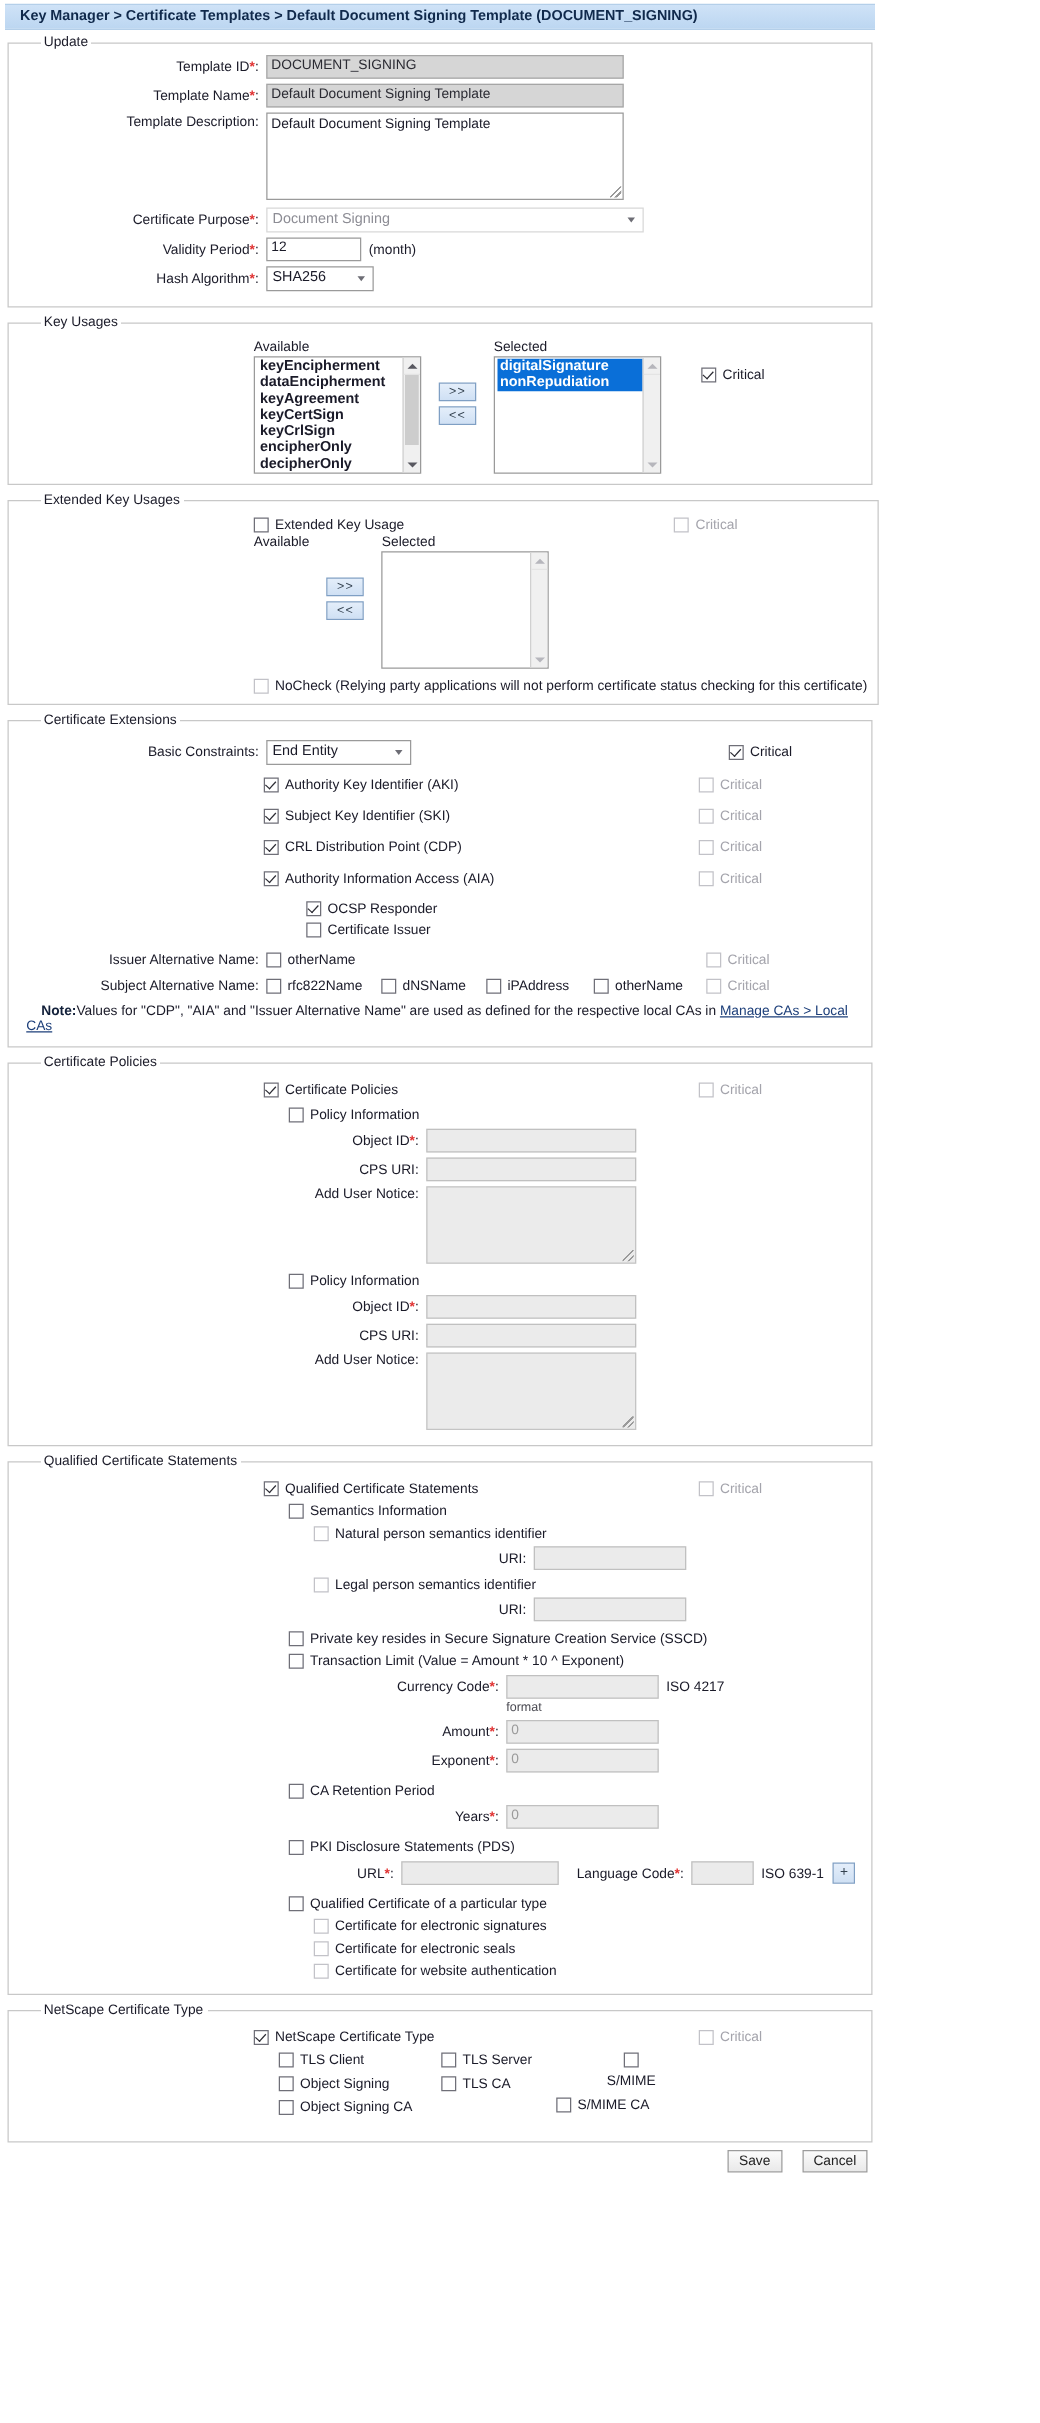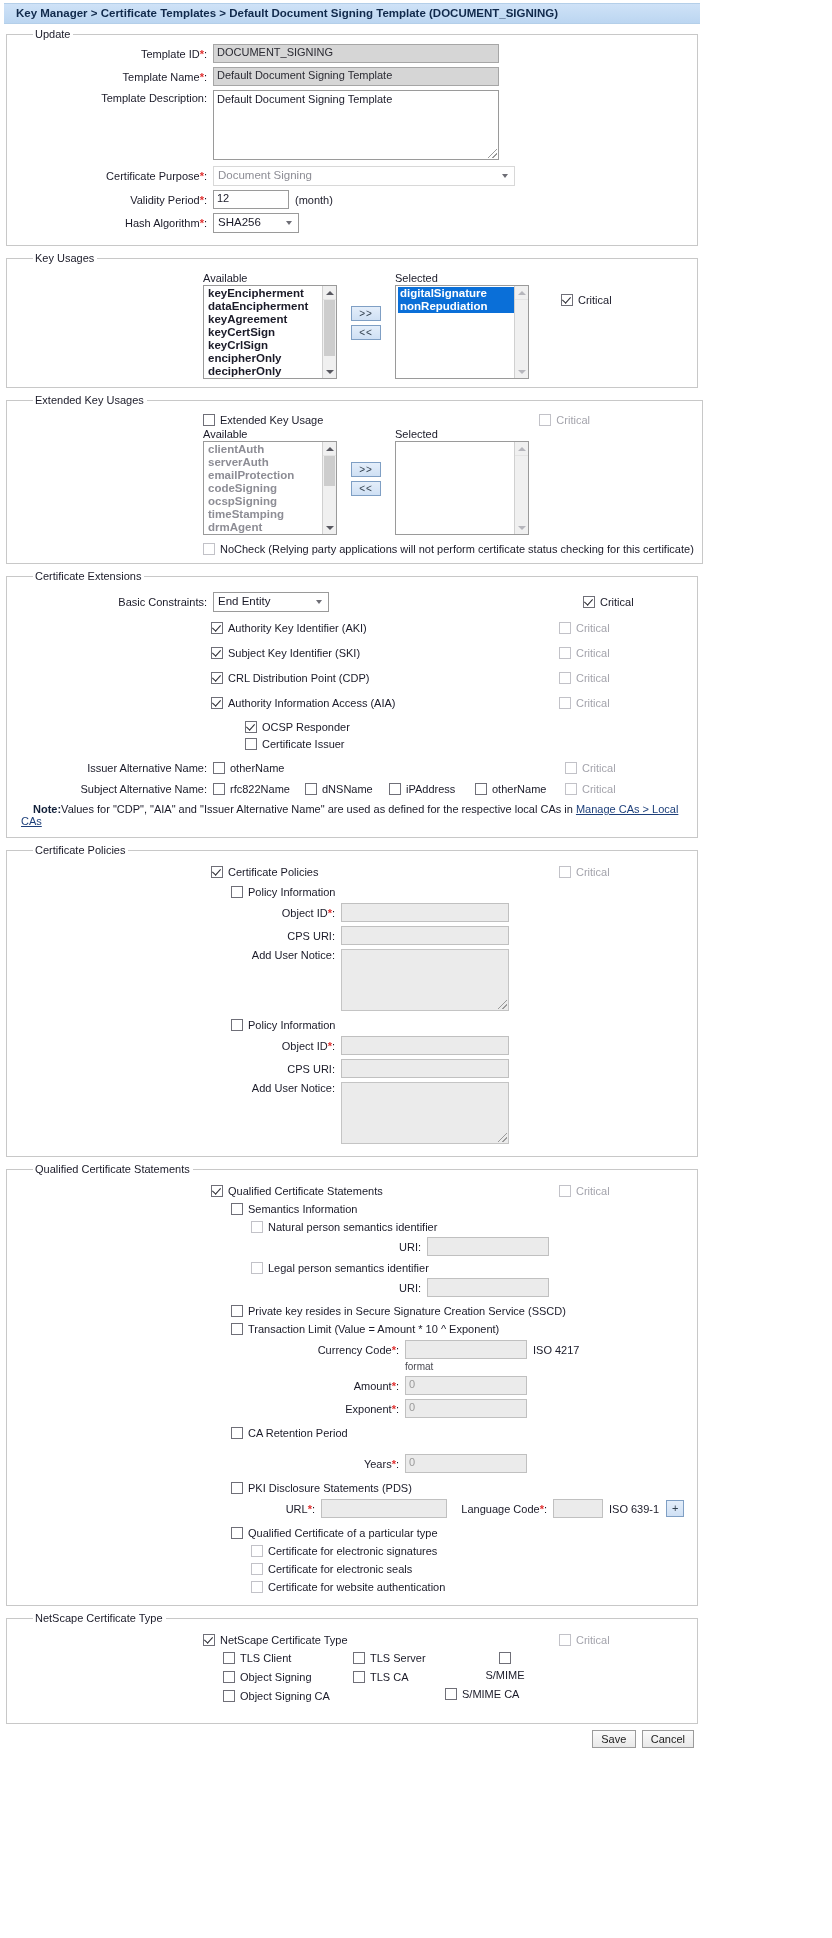--- a/index.html
+++ b/index.html
@@ -176,21 +176,21 @@
 
   .critical { width: 86px; }
 
   .note {
     font-size: 11px; padding: 4px 0 2px 6px;
   }
   .note b { color:#12203a;padding-left:12px; }
   .note a { color:#1d3f7a; text-decoration: underline; }
 
   .footer {
-    display: flex; justify-content: flex-end; gap: 6px;
+    display: flex; justify-content: flex-end; gap: 16px;
     margin: 4px 10px 6px 0;
   }
   .fbtn {
     min-width: 44px; height: 18px; line-height: 16px;
     border: 1px solid #9b9b9b;
     background: linear-gradient(to bottom,#fbfbfb,#e9e9e9);
     font-size: 11px; text-align: center; padding: 0 8px;
     color: #222;
     box-sizing: border-box;
   }
@@ -323,40 +323,20 @@
       </div>
       <div class="cbrow critical" style="margin-left:216px">
         <i class="cb dim"></i>
         <span class="t dim">Critical</span>
       </div>
     </div>
 
     <div class="dual" style="padding-left:188px;padding-top:2px">
       <div class="listcol">
         <div class="listcap">Available</div>
-        <div class="listbox dis" style="width:134px;height:94px">
-          <div class="items" id="eku-avail">
-              <div class="it">clientAuth</div>
-              <div class="it">serverAuth</div>
-              <div class="it">emailProtection</div>
-              <div class="it">codeSigning</div>
-              <div class="it">ocspSigning</div>
-              <div class="it">timeStamping</div>
-              <div class="it">drmAgent</div>
-            </div>
-          <div class="sbar">
-            <div class="sbtn top">
-                <i class="sar up"></i>
-              </div>
-            <div class="sthumb" style="top:14px;height:30px"></div>
-            <div class="sbtn bot">
-                <i class="sar dn"></i>
-              </div>
-          </div>
-        </div>
       </div>
 
       <div class="midbtns" style="margin-top:34px">
         <div class="mbtn">&gt;&gt;</div>
         <div class="mbtn">&lt;&lt;</div>
       </div>
 
       <div class="listcol">
         <div class="listcap">Selected</div>
         <div class="listbox dis" style="width:134px;height:94px">
@@ -605,21 +585,21 @@
 
     <div class="row" style="margin-top:4px">
       <div class="lbl" style="width:384px"><span>Exponent</span><span class="req">*</span>:</div>
       <div class="tbox disabled" style="width:114px">0</div>
     </div>
 
     <div class="cbrow" style="margin:9px 0 0 216px">
       <i class="cb"></i>
       <span class="t">CA Retention Period</span>
     </div>
-    <div class="row" style="margin-top:15px">
+    <div class="row" style="margin-top:5px">
       <div class="lbl" style="width:384px"><span>Years</span><span class="req">*</span>:</div>
       <div class="tbox disabled" style="width:114px">0</div>
     </div>
 
     <div class="cbrow" style="margin:9px 0 0 216px">
       <i class="cb"></i>
       <span class="t">PKI Disclosure Statements (PDS)</span>
     </div>
 
     <div class="row" style="margin-top:5px">

